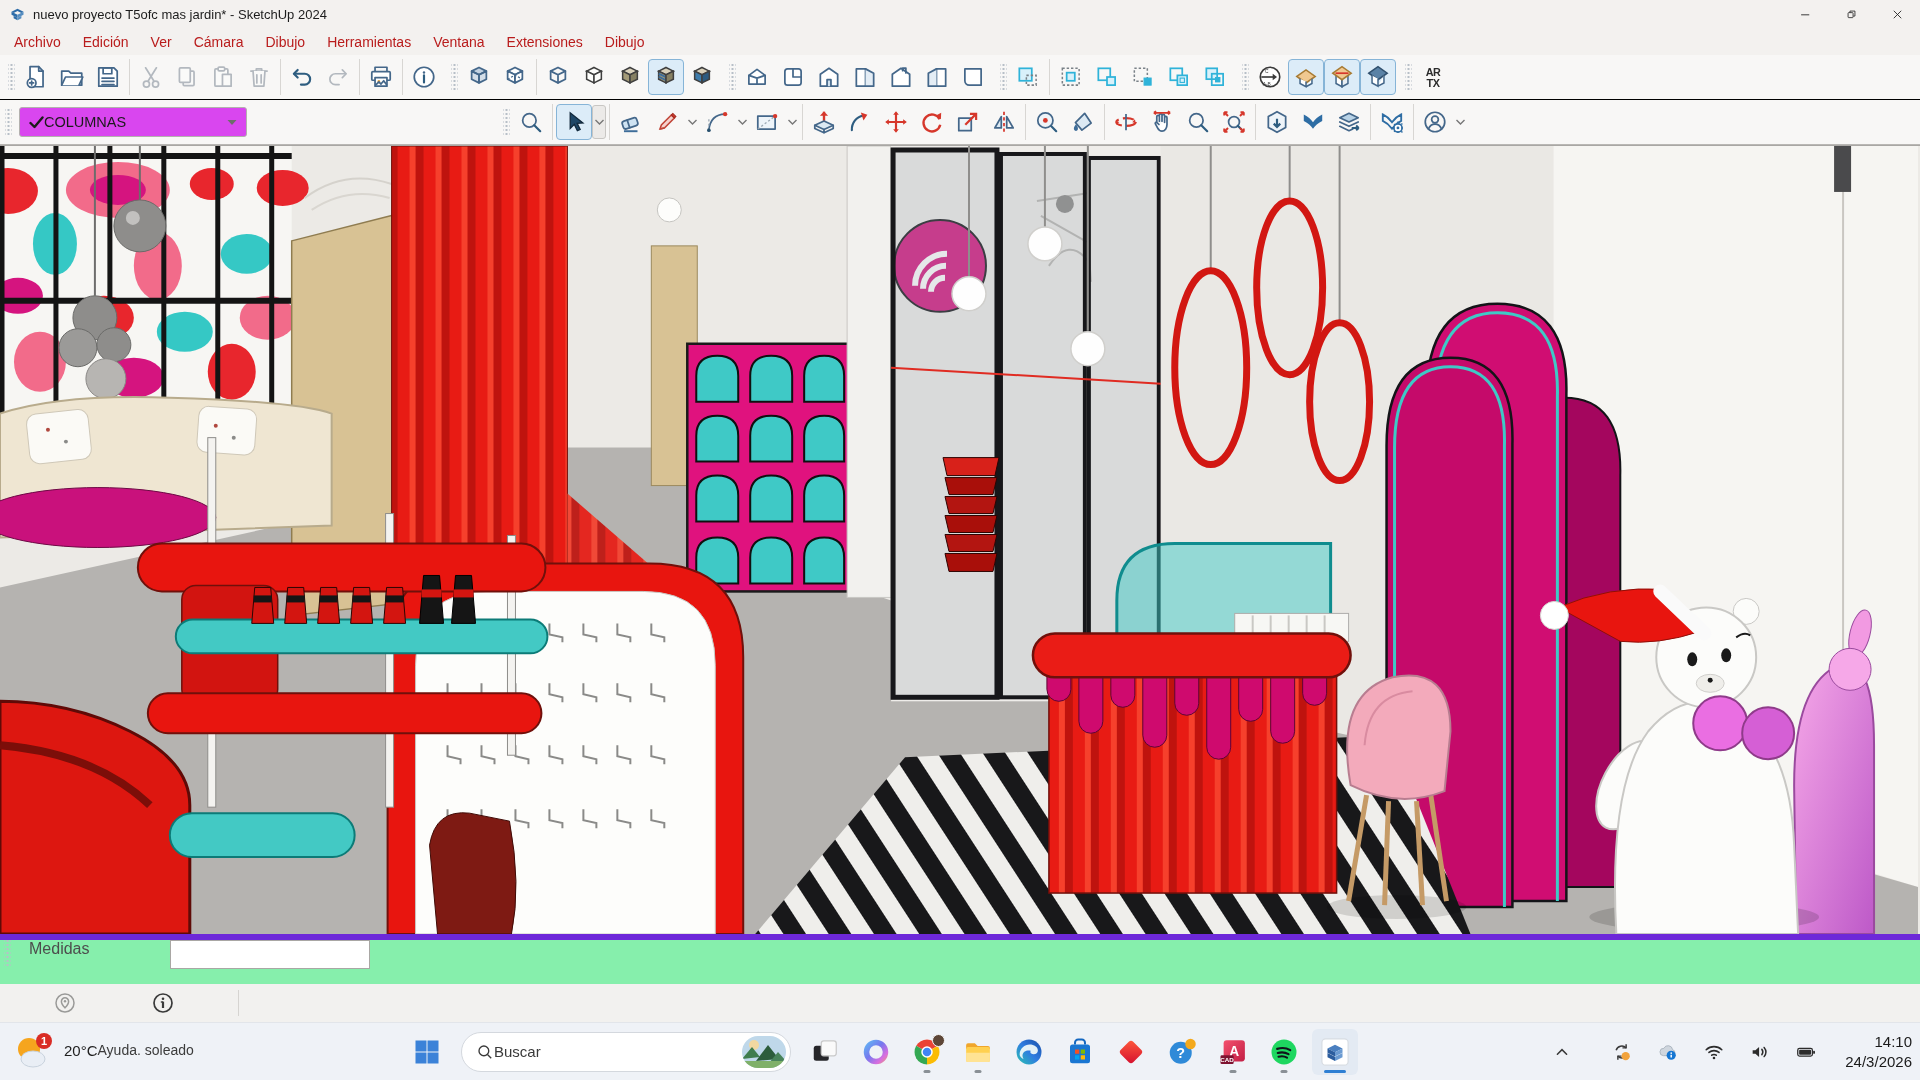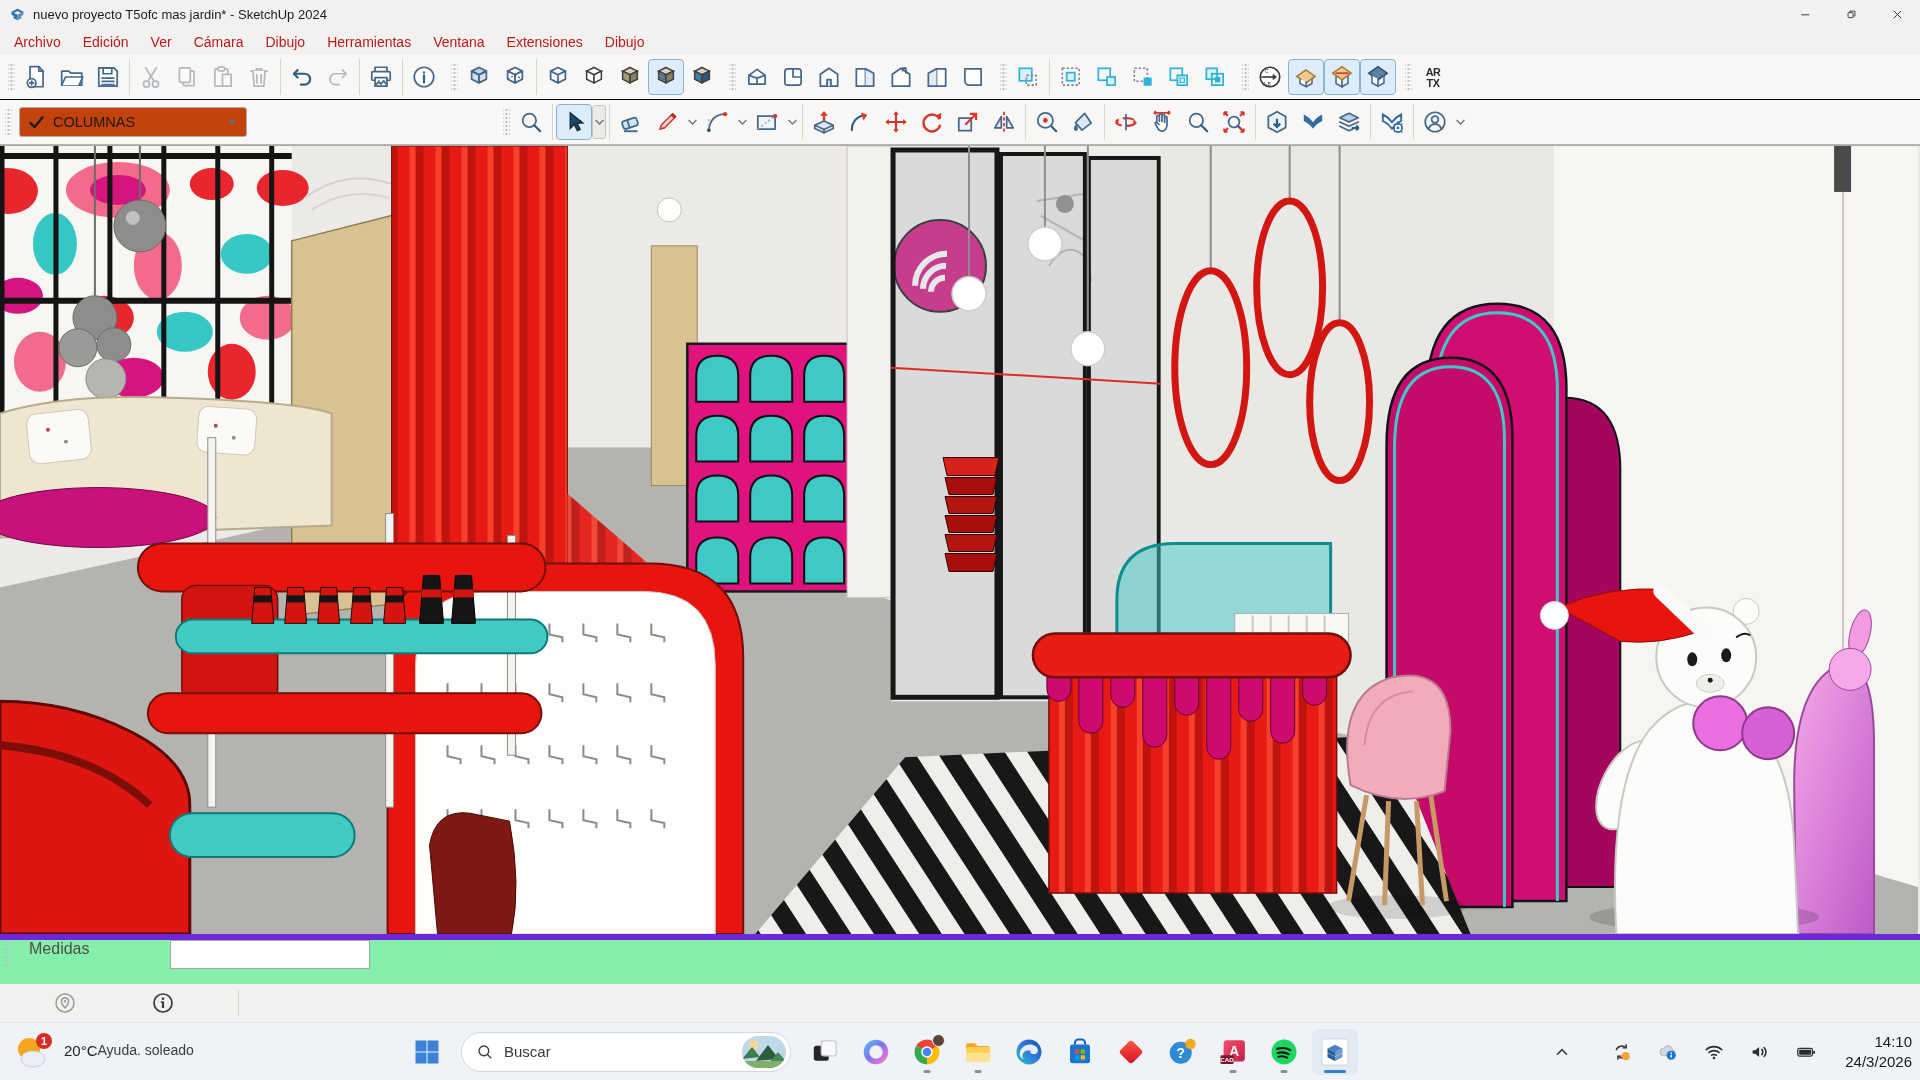--- a/index.html
+++ b/index.html
@@ -19,21 +19,21 @@
   .row2{height:45px;border-bottom:1px solid #b9b7b4}
   .tb-group{display:flex;align-items:center;height:36px;padding:0 3px}
   .tb-group.sep{border-left:1px solid #d8d6d3}
   .handle{width:7px;height:26px;margin:0 3px;background-image:radial-gradient(#b7bfc7 1px,transparent 1.3px);background-size:4px 4px;background-position:center}
   .tb-btn{width:36px;height:36px;border:1px solid transparent;background:transparent;border-radius:4px;display:flex;align-items:center;justify-content:center;padding:0;cursor:pointer}
   .tb-btn svg{width:26px;height:26px;display:block}
   .tb-btn.selected{background:#dcecf8;border-color:#86b4d7}
   .tb-btn.disabled{opacity:.42;filter:grayscale(.55)}
   .dd-btn{width:14px;height:34px;border:1px solid transparent;background:transparent;display:flex;align-items:center;justify-content:center;padding:0;cursor:pointer}
   .tb-btn.selected + .dd-btn{background:#eceae8;border-color:#c8c6c3;border-radius:3px}
-  .tag-dropdown{width:228px;height:30px;background:#c2410c;border:1px solid #b3b1ae;border-radius:3px;display:flex;align-items:center;padding:0 9px;gap:9px;margin:0 8px 0 4px;cursor:pointer}
+  .tag-dropdown{width:228px;height:30px;background:#d946ef;border:1px solid #b3b1ae;border-radius:3px;display:flex;align-items:center;padding:0 9px;margin:0 8px 0 4px;cursor:pointer}
   .tag-dropdown .lbl{font-size:14.5px;color:#1b1b1b;flex:1;text-align:left}
   .row2 .spacer{width:242px}
   
   .viewport{height:789px;border-top:1px solid #a9a7a4;position:relative;background:#eceae6;cursor:default}
   .viewport svg.scene{display:block;width:1918px;height:788px}
   
   .measurebar{height:50px;background:#86efac;border-top:6px solid #6d28d9;display:flex;align-items:flex-start}
   .measure-label{color:#4d4d4d;font-size:16px;margin-left:15px;width:141px}
   .measure-input{width:200px;height:29px;border:1px solid #a9a7a4;background:#fff;font-size:14px;padding:0 6px;font-family:inherit}
   .statusbar{height:38px;background:#f2f1ef;display:flex;align-items:center}
@@ -46,21 +46,21 @@
   .weather-icon{width:42px;height:40px;position:relative}
   .weather-txt{display:flex;flex-direction:row;line-height:1.25}
   .weather-temp{font-size:15px;color:#1f1f1f}
   .weather-cond{font-size:14px;color:#3c3c3c}
   .tb-center{position:absolute;left:404px;top:0;height:100%;display:flex;align-items:center;gap:5px}
   .app-btn{width:46px;height:46px;border:none;background:transparent;border-radius:6px;display:flex;align-items:center;justify-content:center;position:relative;padding:0;cursor:pointer}
   .app-btn svg,.app-btn .cicon{width:30px;height:30px;display:block}
   .app-btn.active{background:#e3eaf3}
   .run-dot{position:absolute;bottom:2px;left:50%;transform:translateX(-50%);width:7px;height:3px;border-radius:2px;background:#8a9096}
   .active-bar{position:absolute;bottom:2px;left:50%;transform:translateX(-50%);width:22px;height:3px;border-radius:2px;background:#2f7fd3}
-  .search-pill{height:40px;min-width:330px;background:#fff;border:1px solid #d4d8de;border-radius:20px;display:flex;align-items:center;padding:0 4px 0 14px;gap:10px;margin:0 6px;cursor:pointer}
+  .search-pill{height:40px;min-width:330px;background:#fff;border:1px solid #d4d8de;border-radius:20px;display:flex;align-items:center;padding:0 4px 0 14px;margin:0 6px;cursor:pointer}
   .search-pill .s-label{font-size:15px;color:#3a3a3a;flex:1;text-align:left}
   .search-pill .s-img{width:44px;height:32px;border-radius:16px;overflow:hidden}
   .chrome-wrap{position:relative;width:30px;height:30px}
   .chrome-av{position:absolute;top:-3px;right:-3px;width:13px;height:13px;border-radius:50%;background:#5d4637;border:1.5px solid #f5f5f5}
   .tb-right{position:absolute;right:8px;top:0;height:100%;display:flex;align-items:center;gap:20px}
   .tray-btn{width:26px;height:26px;background:none;border:none;display:flex;align-items:center;justify-content:center;padding:0;cursor:pointer}
   .tray-btn svg{width:22px;height:22px}
   .tray-btn[data-name="tray-chevron-button"]{margin-right:14px}
   .clock{display:flex;flex-direction:column;align-items:flex-end;line-height:1.3;margin-left:6px;cursor:pointer}
   .clock .t{font-size:15px;color:#1b1b1b}

